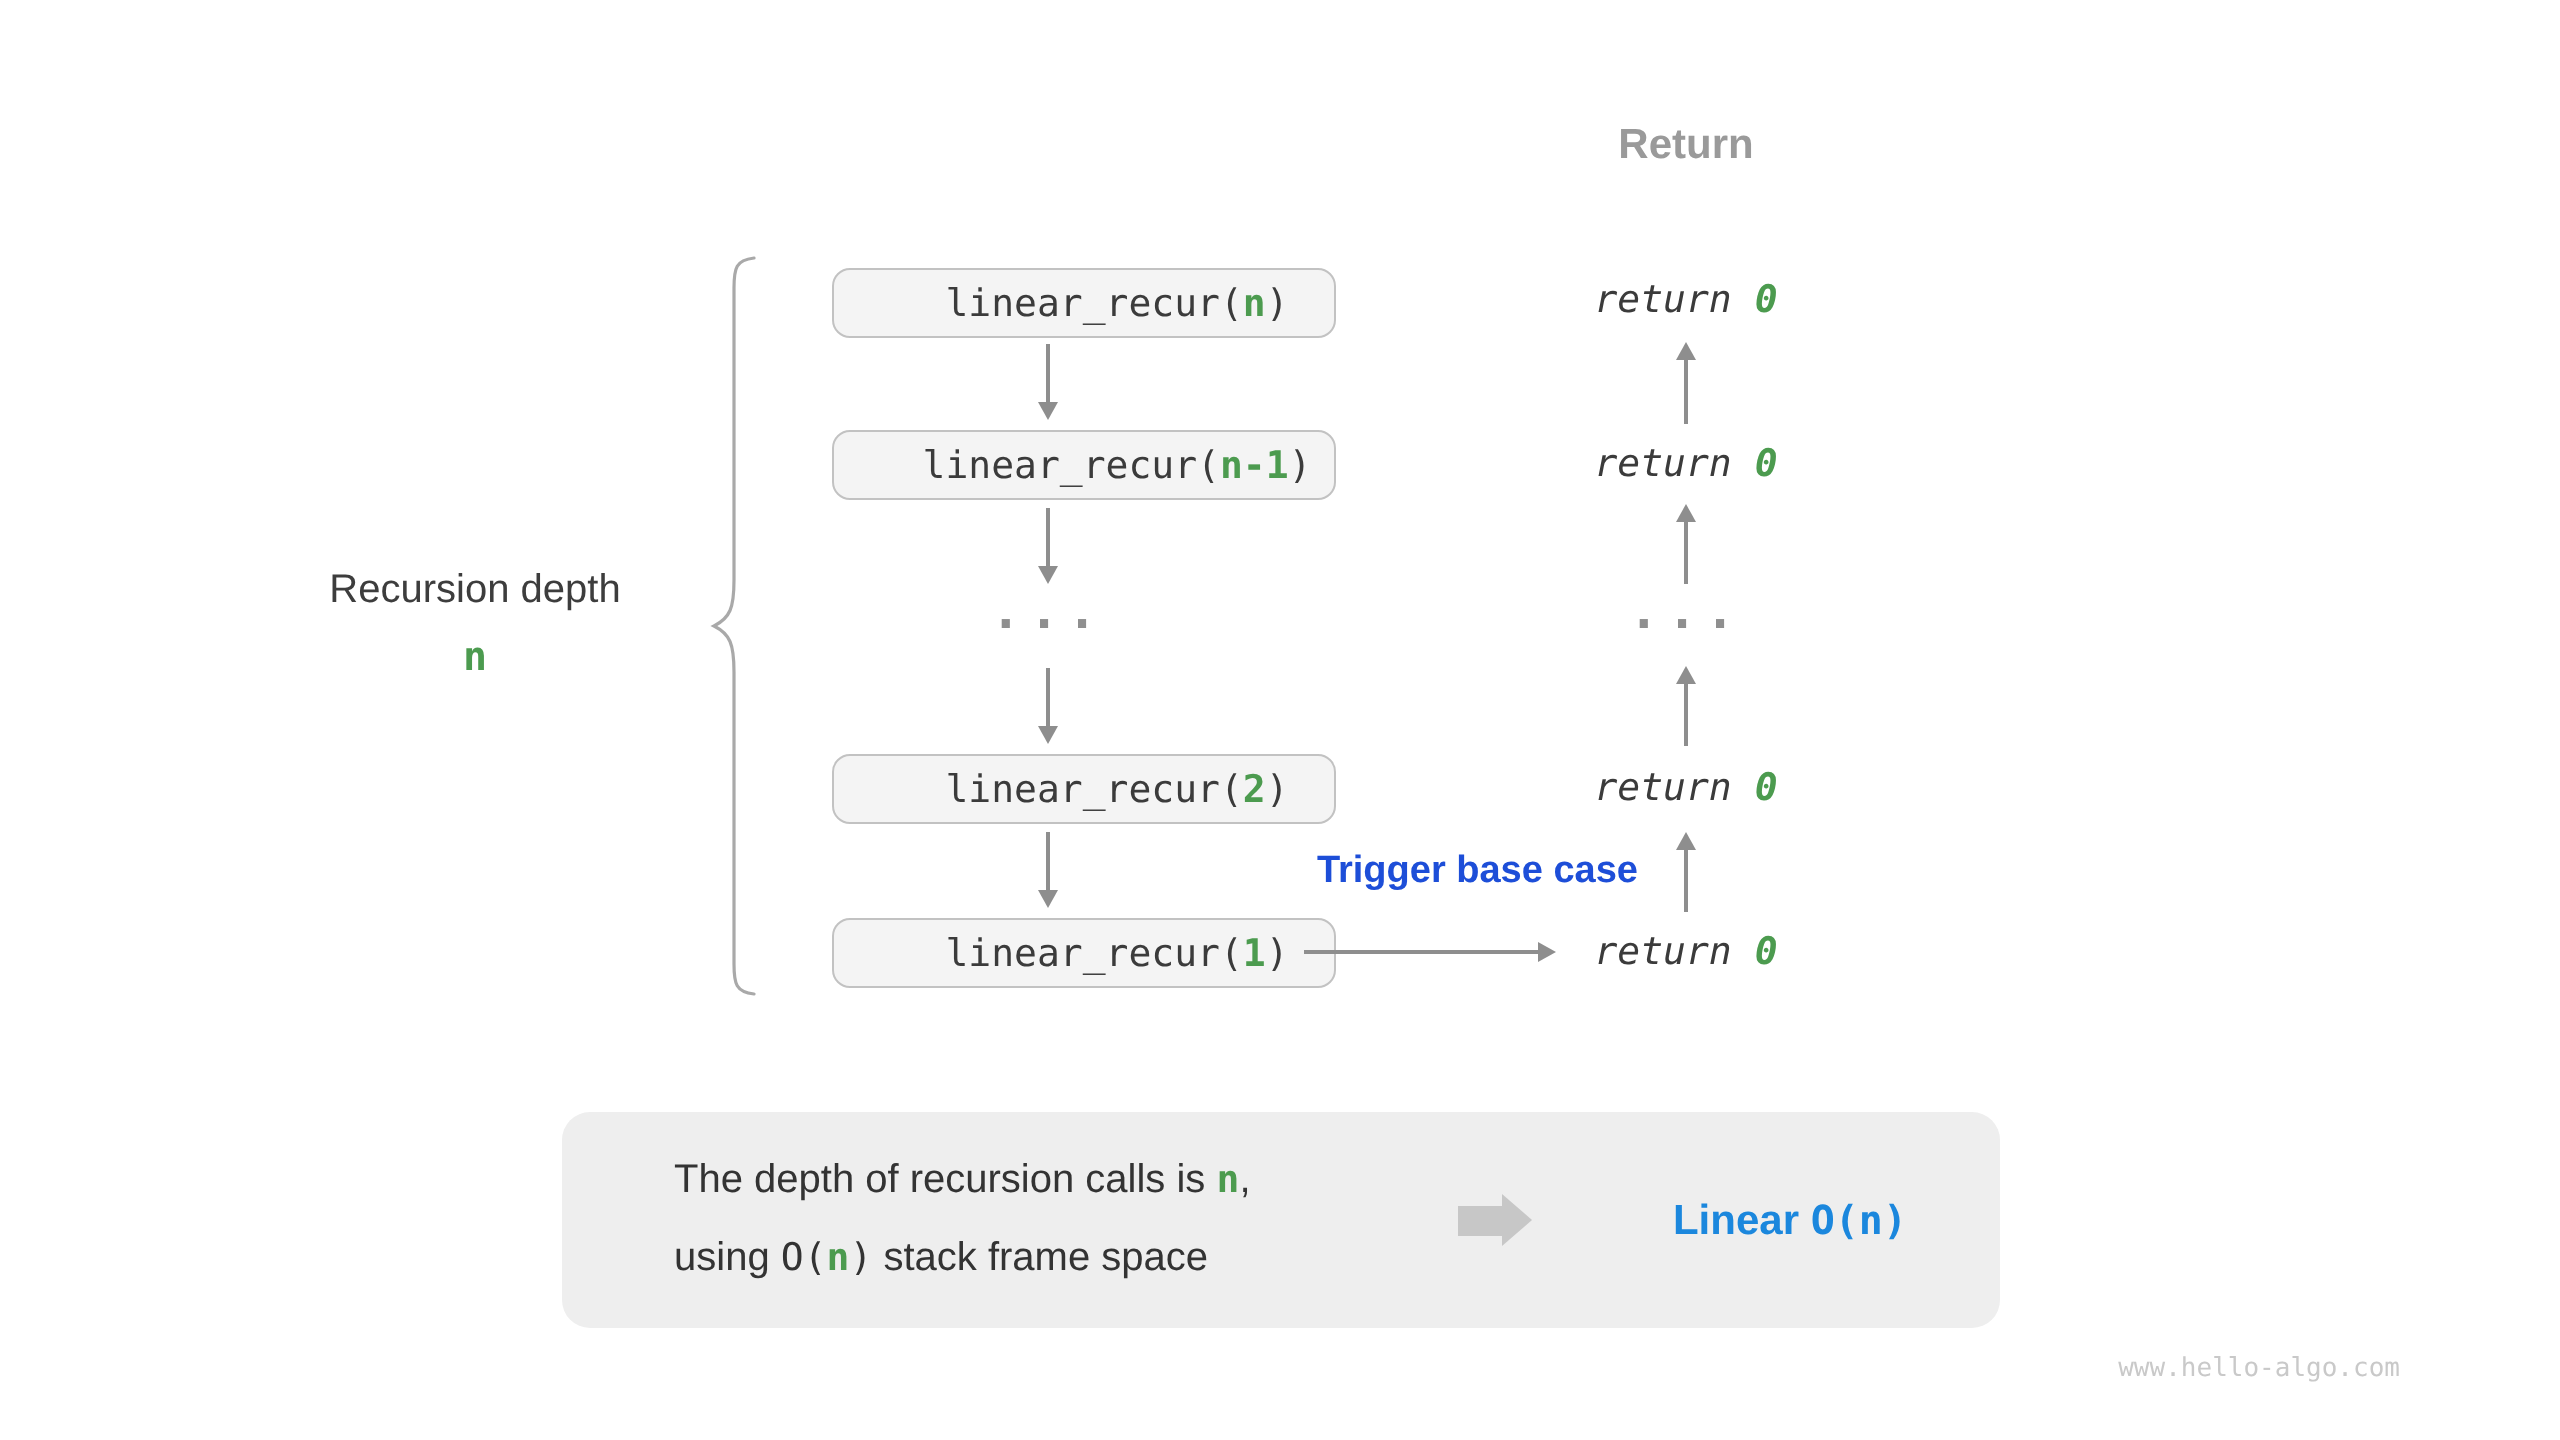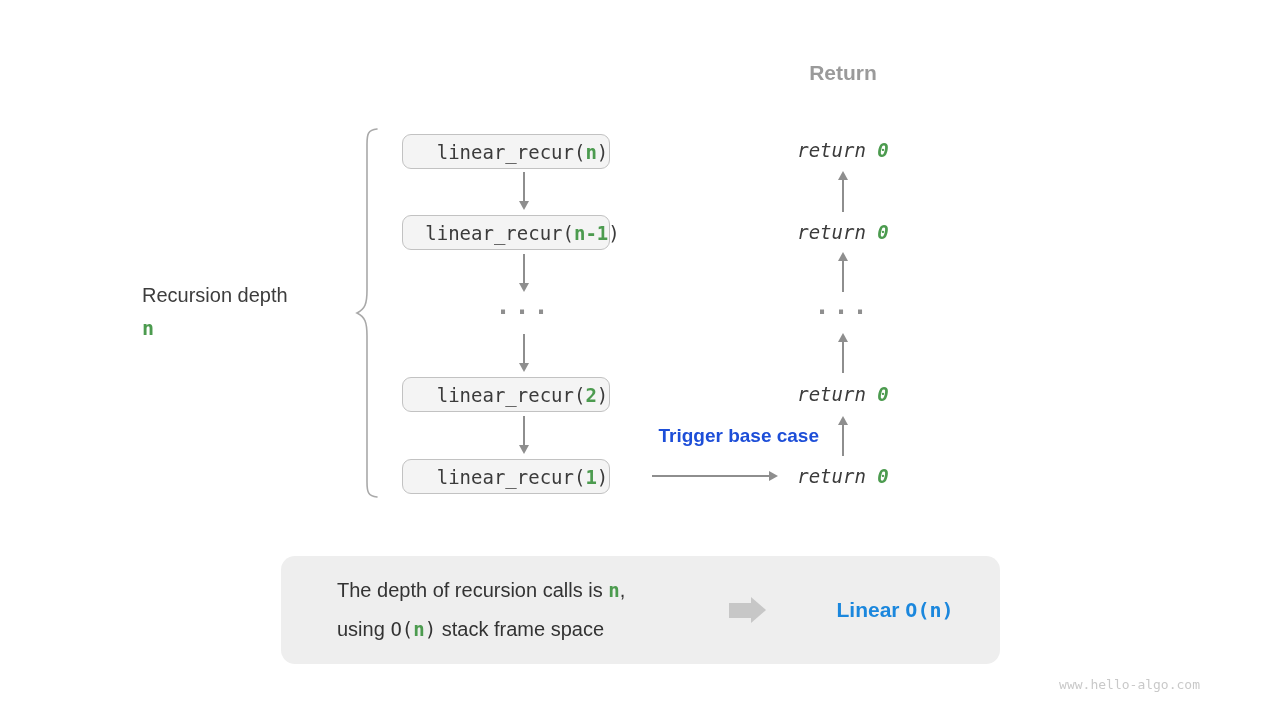--- a/index.html
+++ b/index.html
@@ -7,21 +7,21 @@
     position:relative;width:1280px;height:720px;background:#ffffff;overflow:hidden;
     font-family:"Liberation Sans",sans-serif;color:#3d3d3d;
   }
   .hdr{
     position:absolute;text-align:center;font-weight:bold;font-size:21px;color:#9a9a9a;
   }
   .mono{font-family:"DejaVu Sans Mono","Liberation Mono",monospace;}
   .green{color:#4c9b4f;}
   .bold{font-weight:bold;}
   .callbox{
-    position:absolute;left:402px;width:208px;height:35px;box-sizing:border-box;
+    position:absolute;left:416px;width:252px;height:35px;box-sizing:border-box;
     background:#f4f4f4;border:1.5px solid #c2c2c2;border-radius:9px;
     display:flex;align-items:center;justify-content:center;
     font-size:19px;color:#3b3b3b;white-space:pre;padding-left:33px;
   }
   .ret{
     position:absolute;left:763px;width:160px;text-align:center;
     font-family:"DejaVu Sans Mono","Liberation Mono",monospace;
     font-size:19px;line-height:21px;color:#3b3b3b;white-space:pre;font-style:italic;
   }
   .dots{
@@ -39,21 +39,21 @@
   .varrow.up .vhead{top:0;border-bottom:9px solid #8e8e8e;}
   
   .harrow{position:absolute;height:12px;}
   .harrow .shaft{position:absolute;left:0;right:8px;top:5px;height:2.4px;background:#8e8e8e;}
   .harrow .hhead{position:absolute;right:0;top:1px;width:0;height:0;
     border-top:5px solid transparent;border-bottom:5px solid transparent;border-left:9px solid #8e8e8e;}
   .trigger{
     position:absolute;left:599px;width:220px;top:425px;text-align:right;
     font-weight:bold;font-size:19px;color:#1d4ed8;
   }
-  .left-label{position:absolute;left:142px;width:215px;top:284px;}
+  .left-label{position:absolute;left:130px;width:215px;top:284px;text-align:center;}
   .left-label .t{font-size:20px;color:#3d3d3d;}
   .left-label .v{margin-top:9px;font-size:20px;}
   .brace{position:absolute;left:354px;top:128px;}
   
   .summary{
     position:absolute;left:281px;top:556px;width:719px;height:108px;
     background:#eeeeee;border-radius:14px;display:flex;align-items:center;
   }
   .sum-left{margin-left:56px;width:352px;font-size:20px;color:#333333;}
   .sum-line{line-height:39px;white-space:pre;}

